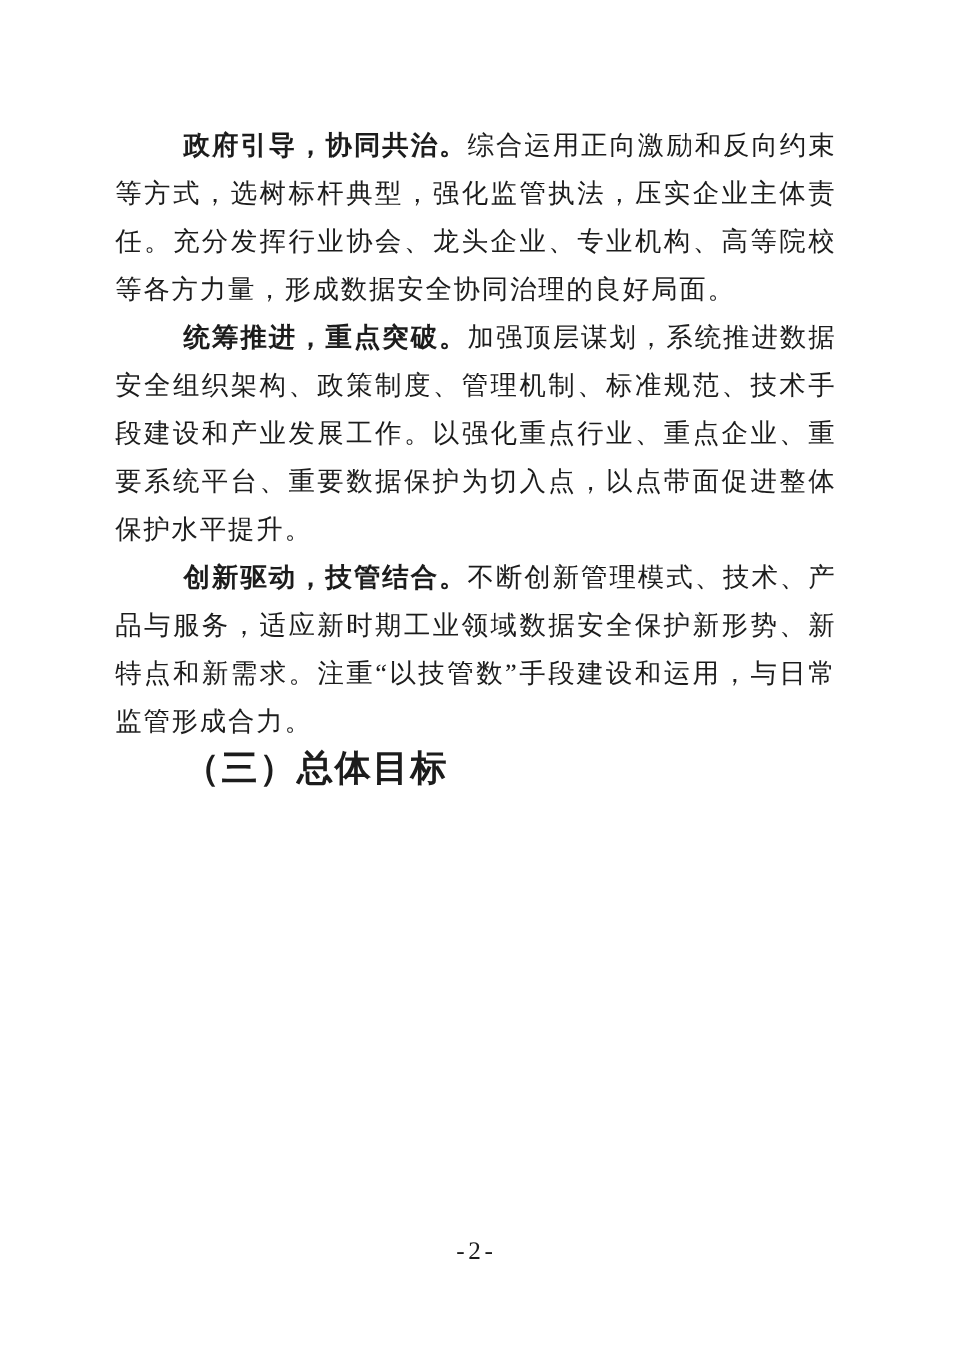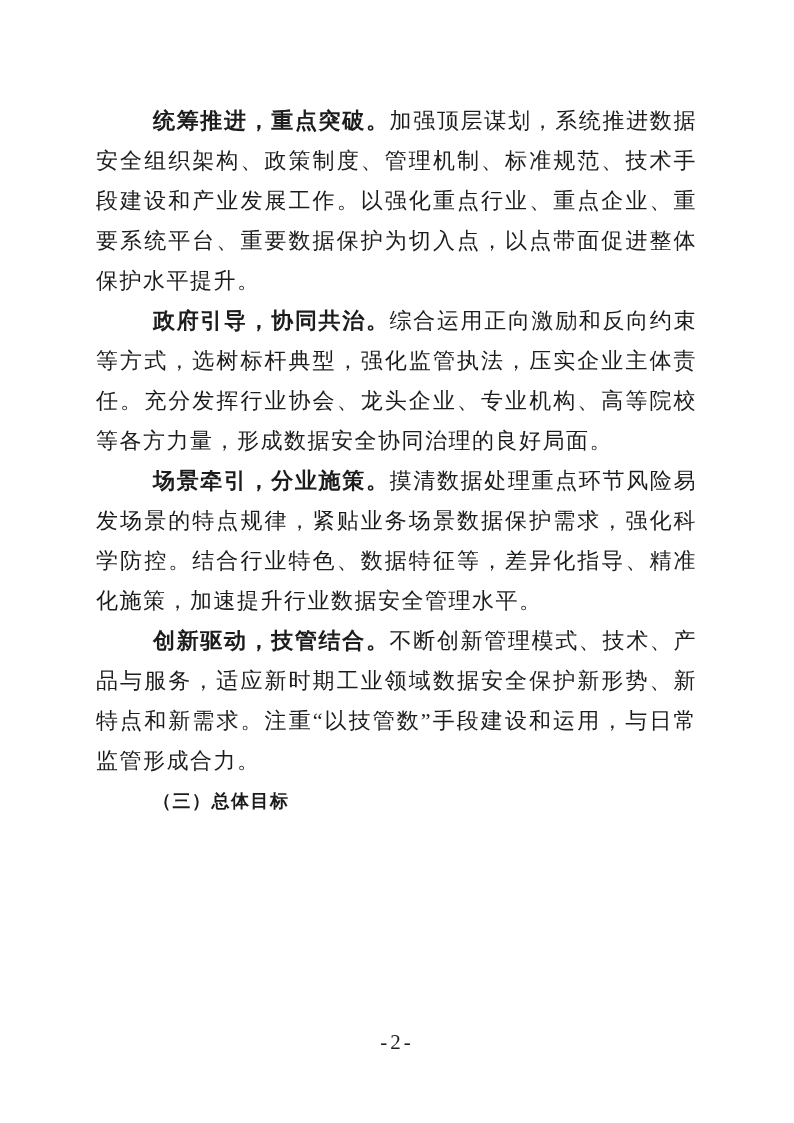--- a/index.html
+++ b/index.html
@@ -34,21 +34,21 @@
     text-align: justify;
     text-justify: inter-ideograph;
     text-indent: 57px;
     word-break: break-all;
   }
   .para .lead {
     font-weight: 700;
   }
   .heading {
     margin: 0;
-    font-size: 18px;
+    font-size: 30px;
     line-height: 40px;
     letter-spacing: 1.5px;
     font-weight: 700;
     text-indent: 57px;
   }
   .page-number {
     position: absolute;
     top: 1027px;
     left: 0;
     width: 794px;
@@ -58,25 +58,24 @@
     letter-spacing: 3px;
     color: #1c1c1c;
   }
 </style>
 </head>
 <body>
 
 <div class="page">
   <div class="content">
 
+    <p class="para"><span class="lead">政府引导，协同共治。</span><span>综合运用正向激励和反向约束等方式，选树标杆典型，强化监管执法，压实企业主体责任。充分发挥行业协会、龙头企业、专业机构、高等院校等各方力量，形成数据安全协同治理的良好局面。</span></p>
+
     <p class="para"><span class="lead">统筹推进，重点突破。</span><span>加强顶层谋划，系统推进数据安全组织架构、政策制度、管理机制、标准规范、技术手段建设和产业发展工作。以强化重点行业、重点企业、重要系统平台、重要数据保护为切入点，以点带面促进整体保护水平提升。</span></p>
 
-    <p class="para"><span class="lead">政府引导，协同共治。</span><span>综合运用正向激励和反向约束等方式，选树标杆典型，强化监管执法，压实企业主体责任。充分发挥行业协会、龙头企业、专业机构、高等院校等各方力量，形成数据安全协同治理的良好局面。</span></p>
-
-    <p class="para"><span class="lead">场景牵引，分业施策。</span><span>摸清数据处理重点环节风险易发场景的特点规律，紧贴业务场景数据保护需求，强化科学防控。结合行业特色、数据特征等，差异化指导、精准化施策，加速提升行业数据安全管理水平。</span></p>
 
     <p class="para"><span class="lead">创新驱动，技管结合。</span><span>不断创新管理模式、技术、产品与服务，适应新时期工业领域数据安全保护新形势、新特点和新需求。注重“以技管数”手段建设和运用，与日常监管形成合力。</span></p>
 
     <p class="heading">（三）总体目标</p>
 
 
   </div>
 
   <div class="page-number">-2-</div>
 </div>

